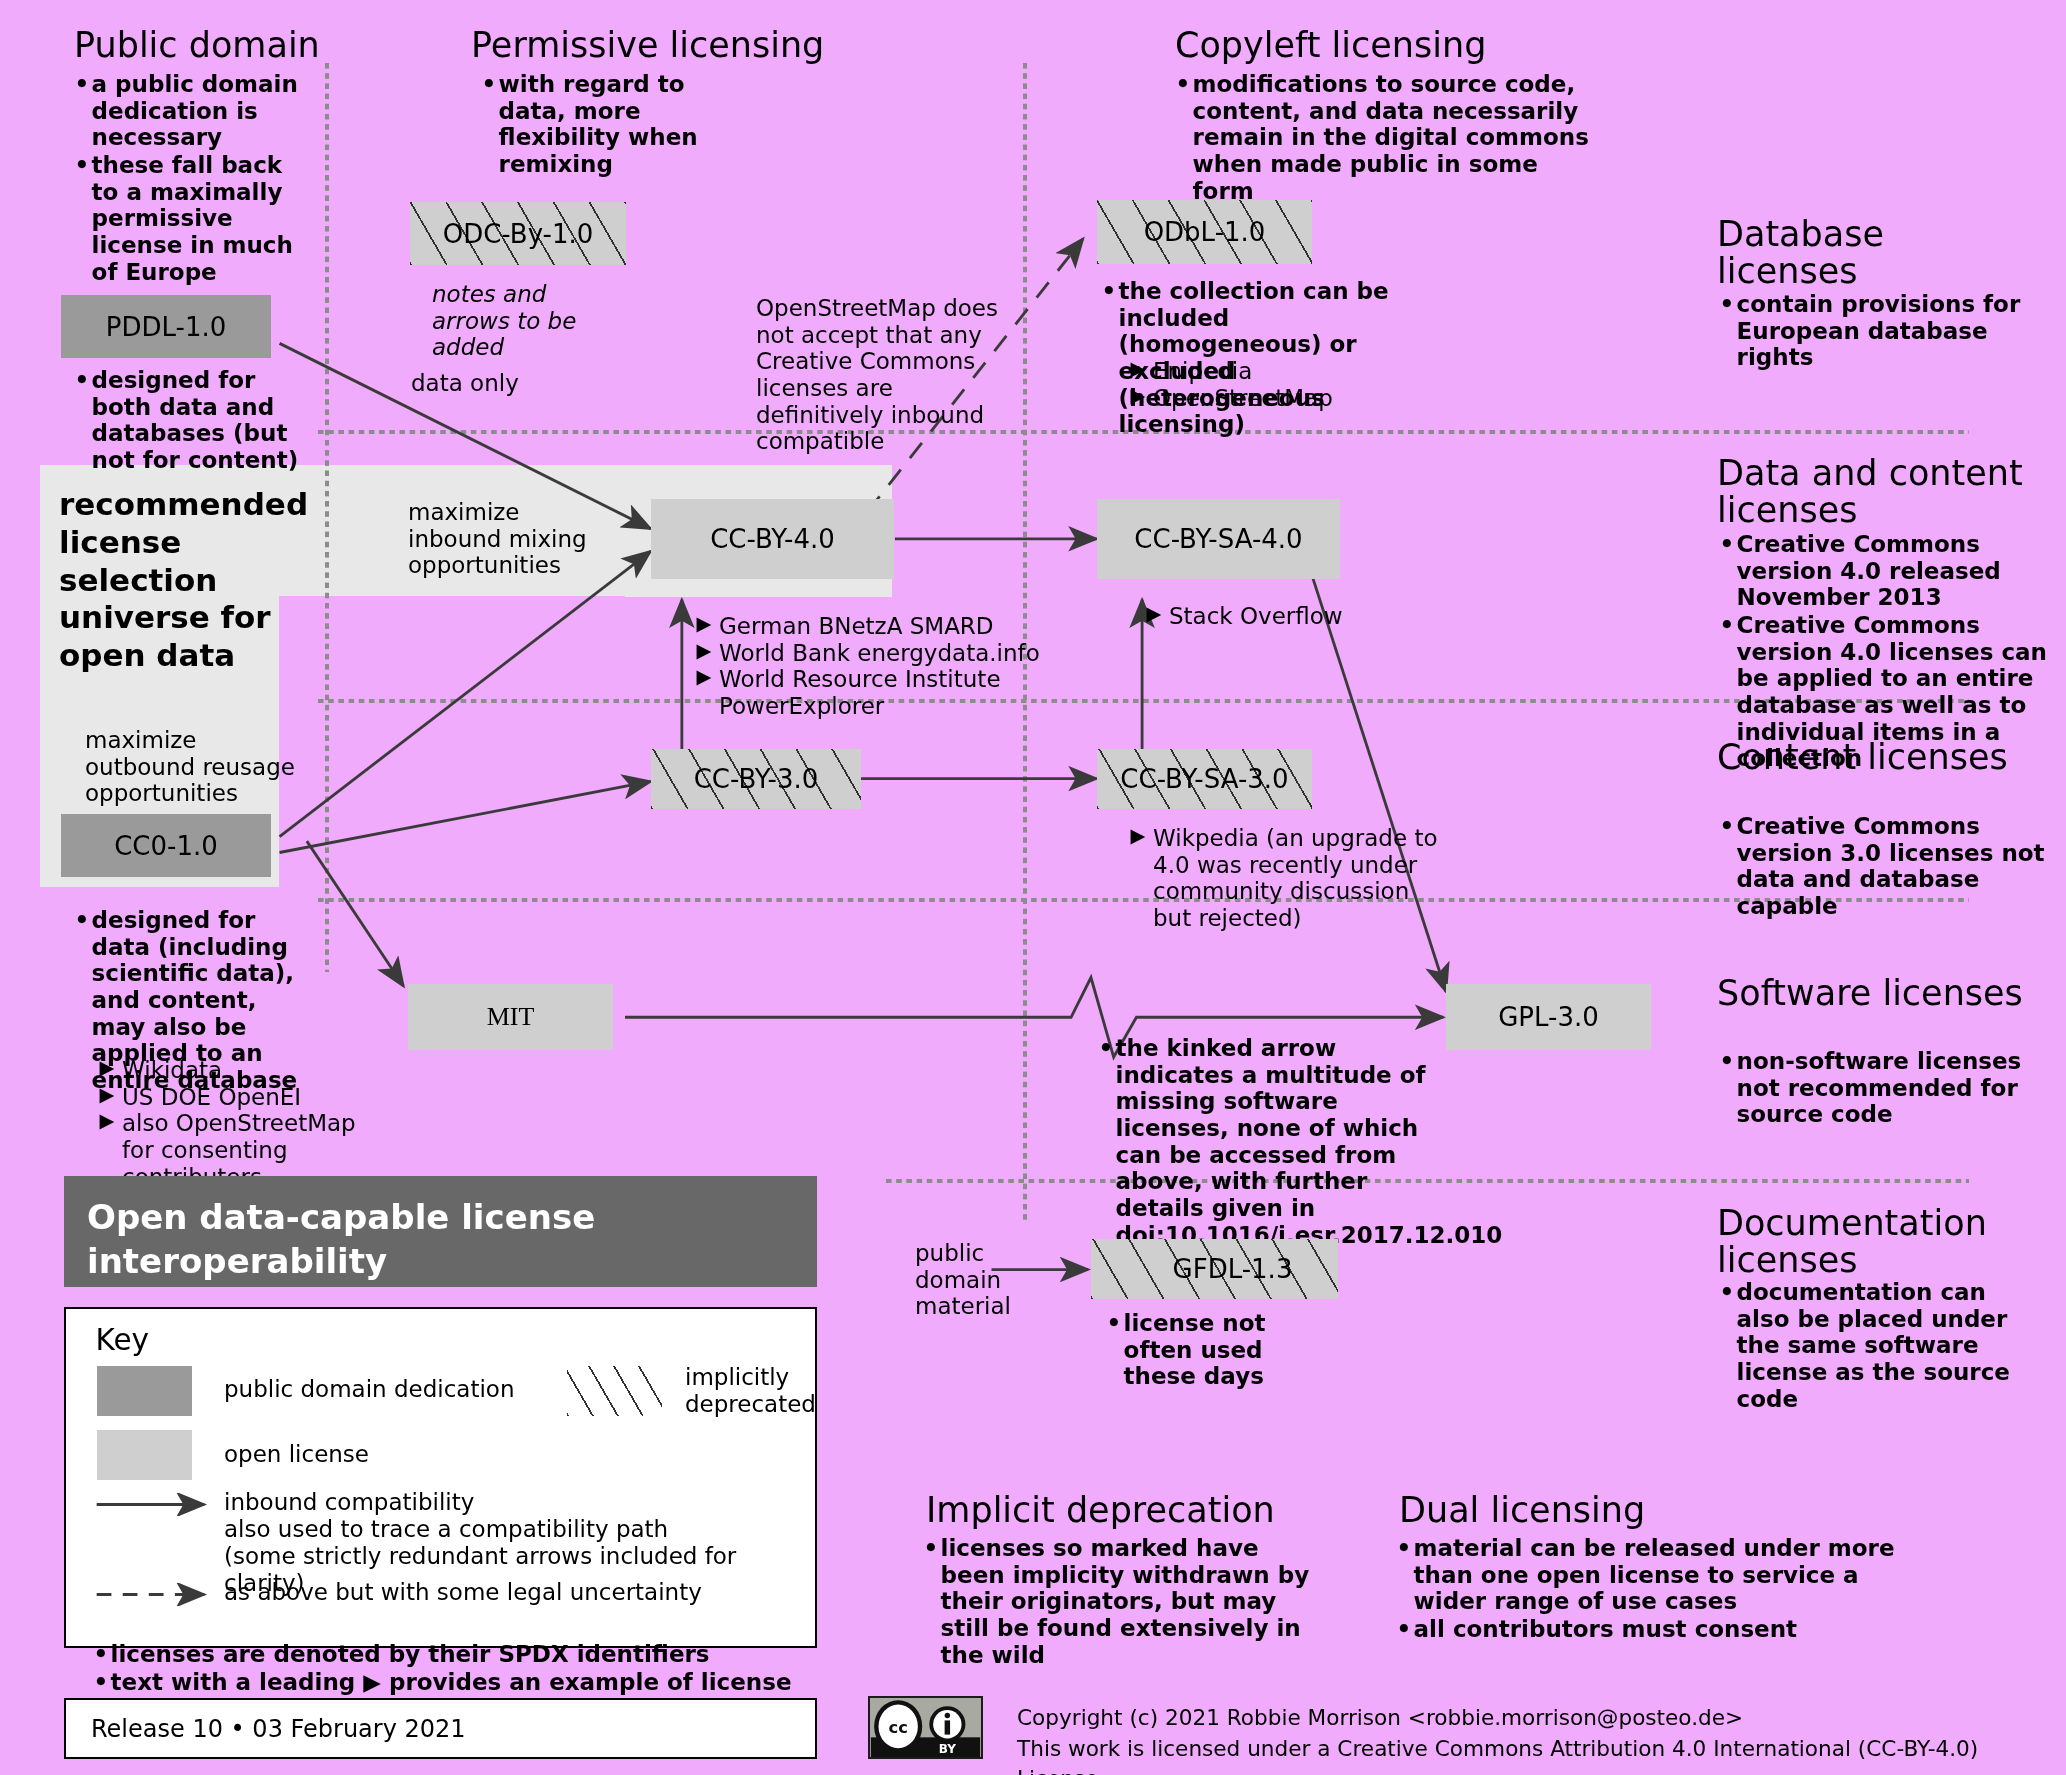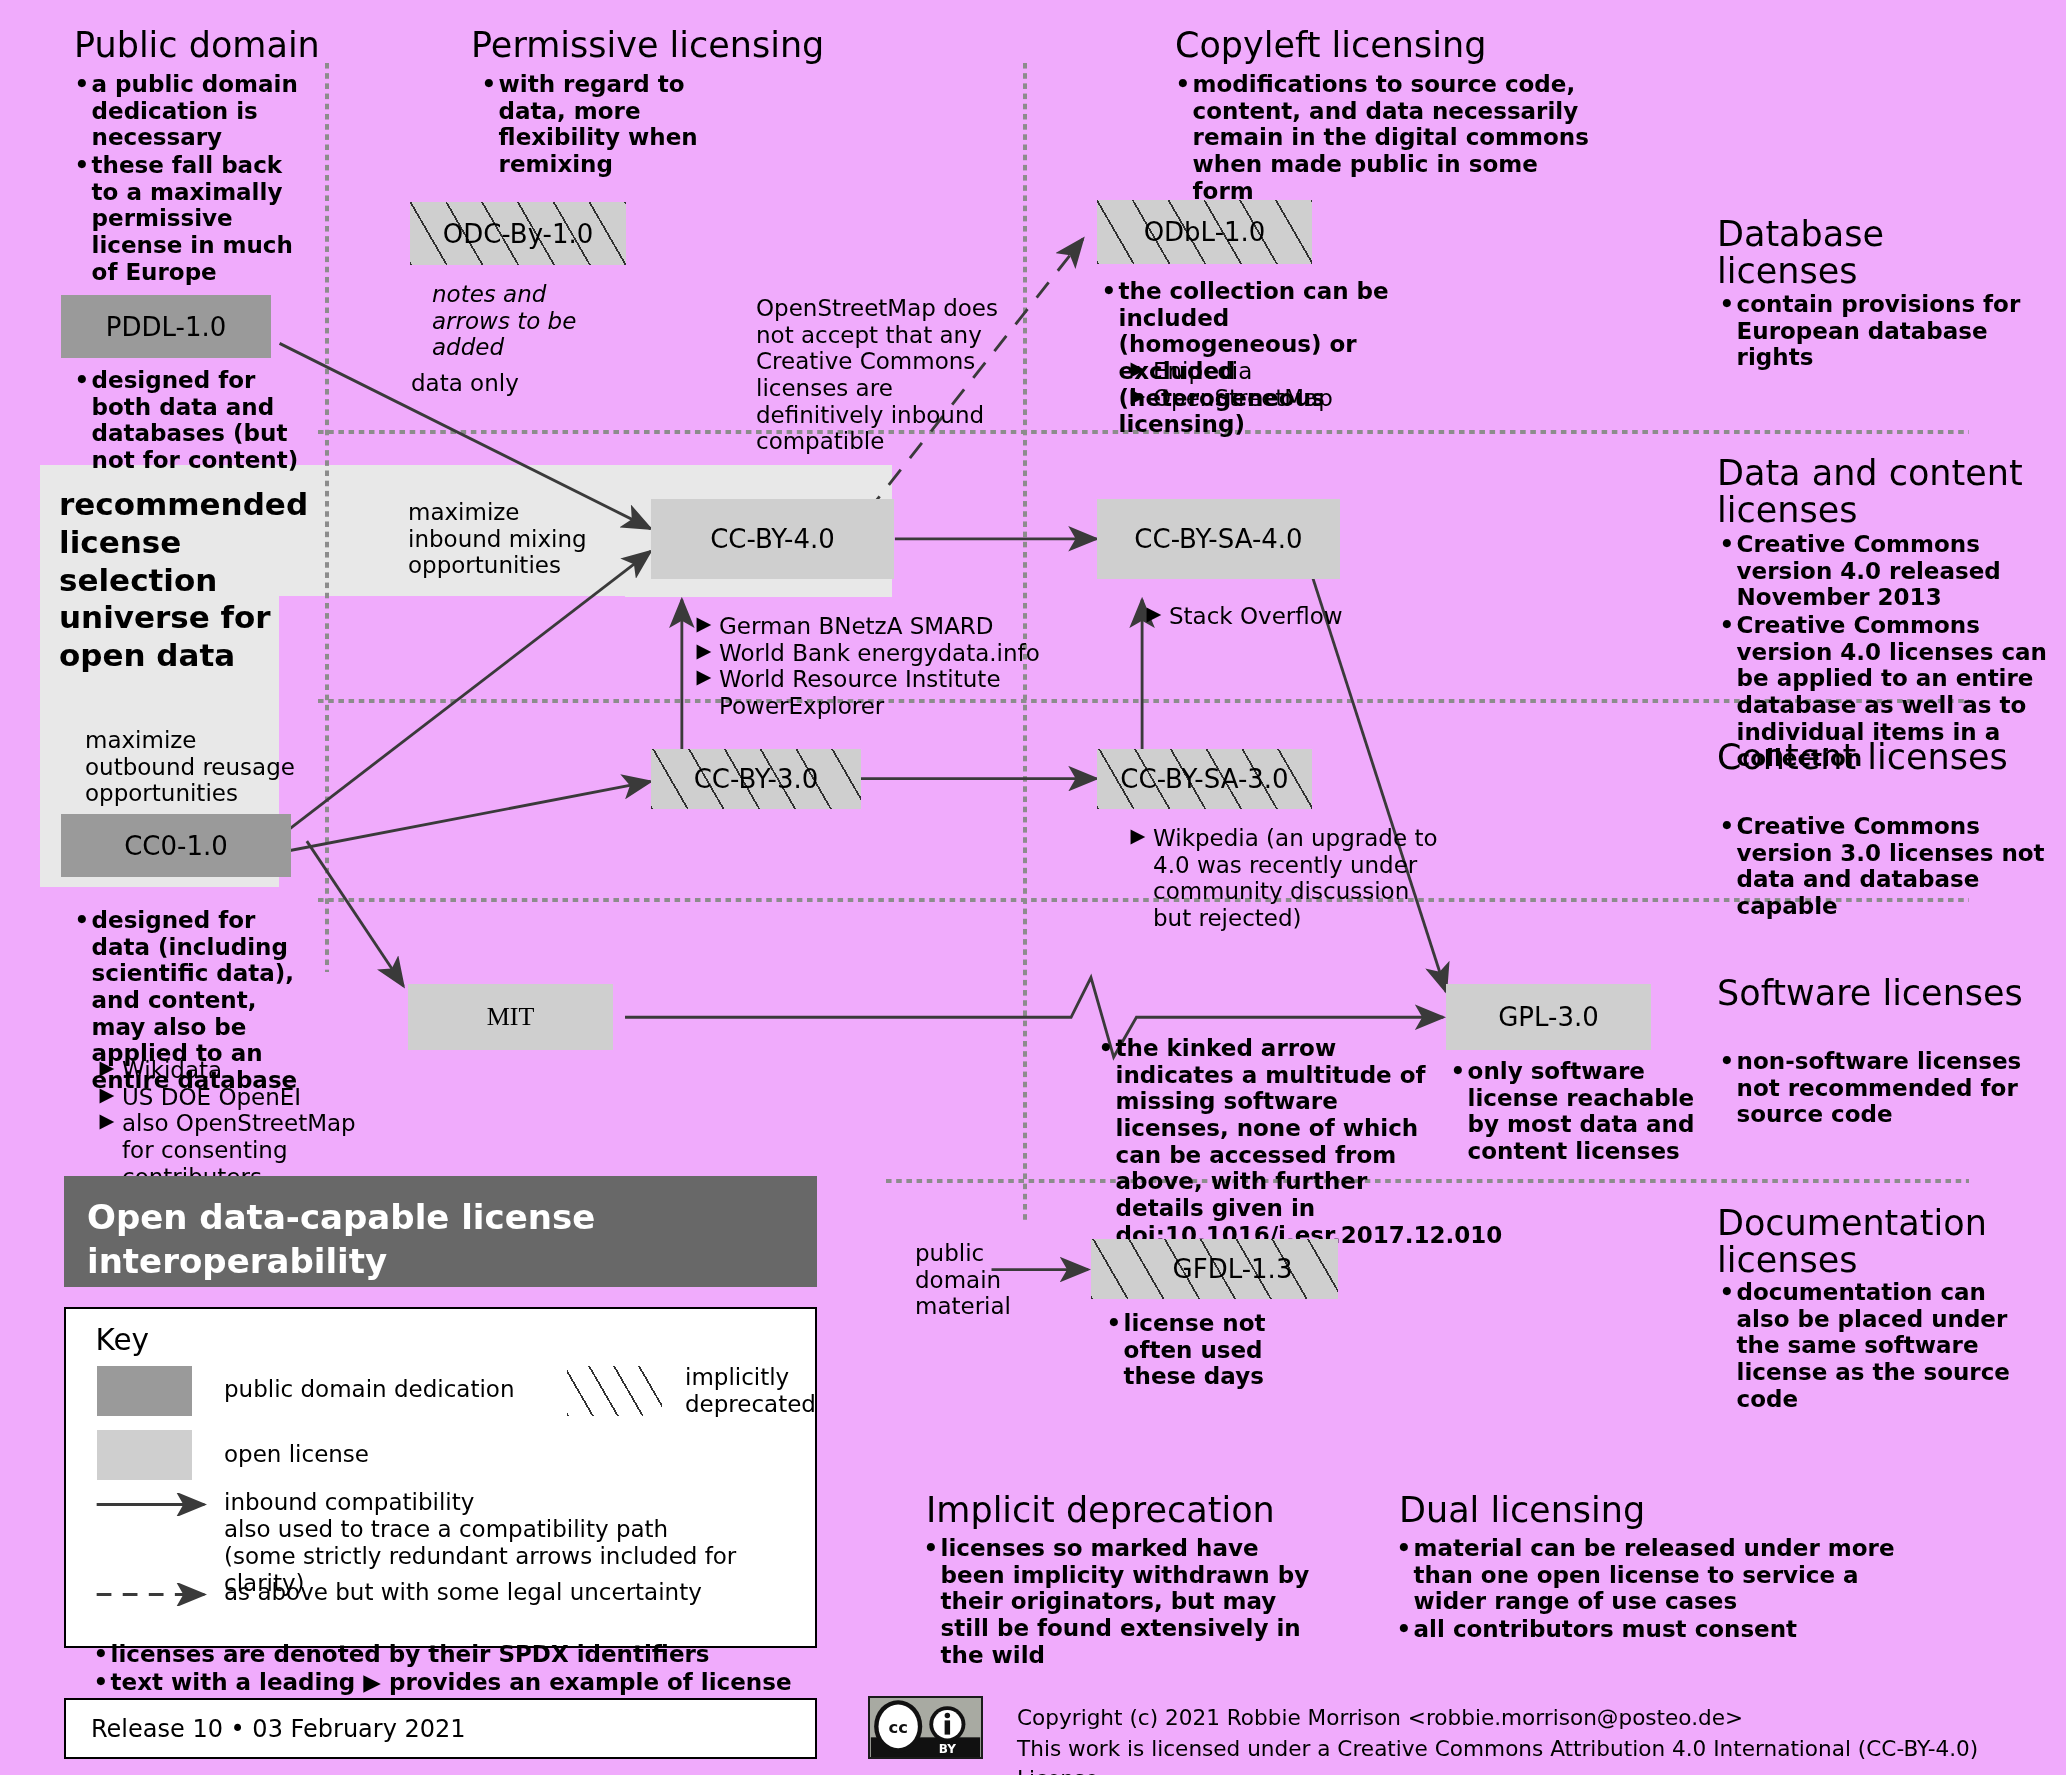--- a/index.html
+++ b/index.html
@@ -162,21 +162,21 @@
   </div>
   <div class="abs" style="left:1126px;top:358px;width:318px;">
     <div class="tri">Enipedia</div>
     <div class="tri">OpenStreetMap</div>
   </div>
 
   <div class="abs" style="left:59px;top:486px;width:239px;font-size:31px;font-weight:bold;line-height:1.22;">recommended license selection universe for open data</div>
   <div class="abs note" style="left:85px;top:727px;width:227px;">maximize outbound reusage opportunities</div>
   <div class="abs note" style="left:408px;top:499px;width:205px;">maximize inbound mixing opportunities</div>
 
-  <div class="box pdom" style="left:61px;top:814px;width:230px;height:63px;">
+  <div class="box pdom" style="left:61px;top:814px;width:210px;height:63px;">
     <span>CC0-1.0</span>
   </div>
   <div class="abs bul" style="left:70px;top:907px;width:244px;">
     <div class="li">designed for data (including scientific data), and content, may also be applied to an entire database</div>
   </div>
   <div class="abs" style="left:95px;top:1057px;width:295px;">
     <div class="tri">Wikidata</div>
     <div class="tri">US DOE OpenEI</div>
     <div class="tri">also OpenStreetMap for consenting contributers</div>
   </div>
@@ -208,23 +208,20 @@
   <div class="abs" style="left:1126px;top:825px;width:318px;">
     <div class="tri">Wikpedia (an upgrade to 4.0 was recently under community discussion but rejected)</div>
   </div>
 
   <div class="box open" style="left:408px;top:984px;width:205px;height:66px;font-family:Liberation Serif, serif;">
     <span>MIT</span>
   </div>
 
   <div class="box open" style="left:1446px;top:984px;width:205px;height:66px;">
     <span>GPL-3.0</span>
-  </div>
-  <div class="abs bul" style="left:1446px;top:1058px;width:250px;">
-    <div class="li">only software license reachable by most data and content licenses</div>
   </div>
 
   <div class="abs bul" style="left:1094px;top:1035px;width:341px;">
     <div class="li">the kinked arrow indicates a multitude of missing software licenses, none of which can be accessed from above, with further details given in doi:10.1016/j.esr.2017.12.010</div>
   </div>
 
   <div class="abs note" style="left:915px;top:1240px;width:97px;">public domain material</div>
   <div class="box hatch" style="left:1091px;top:1239px;width:211px;height:60px;padding-left:36px;">
     <span>GFDL-1.3</span>
   </div>

